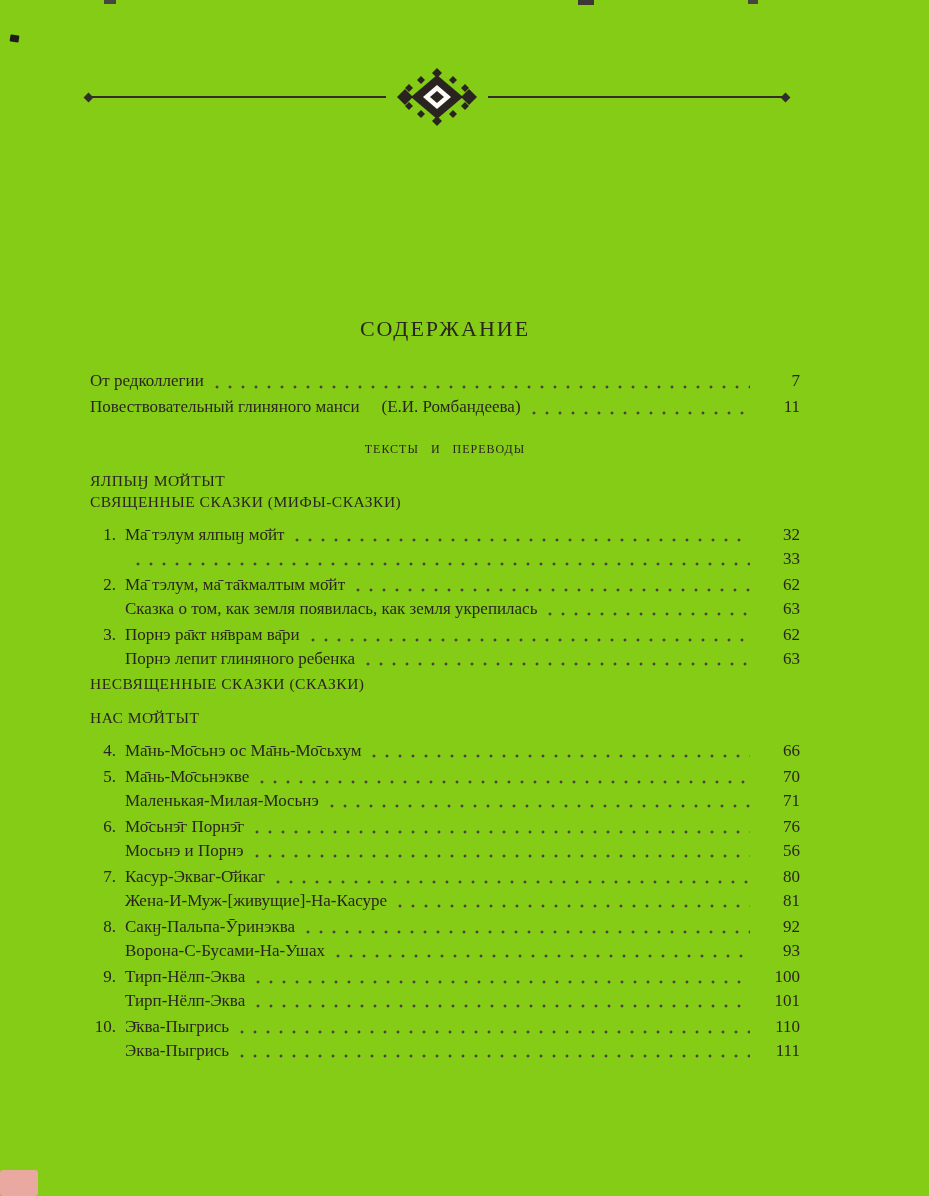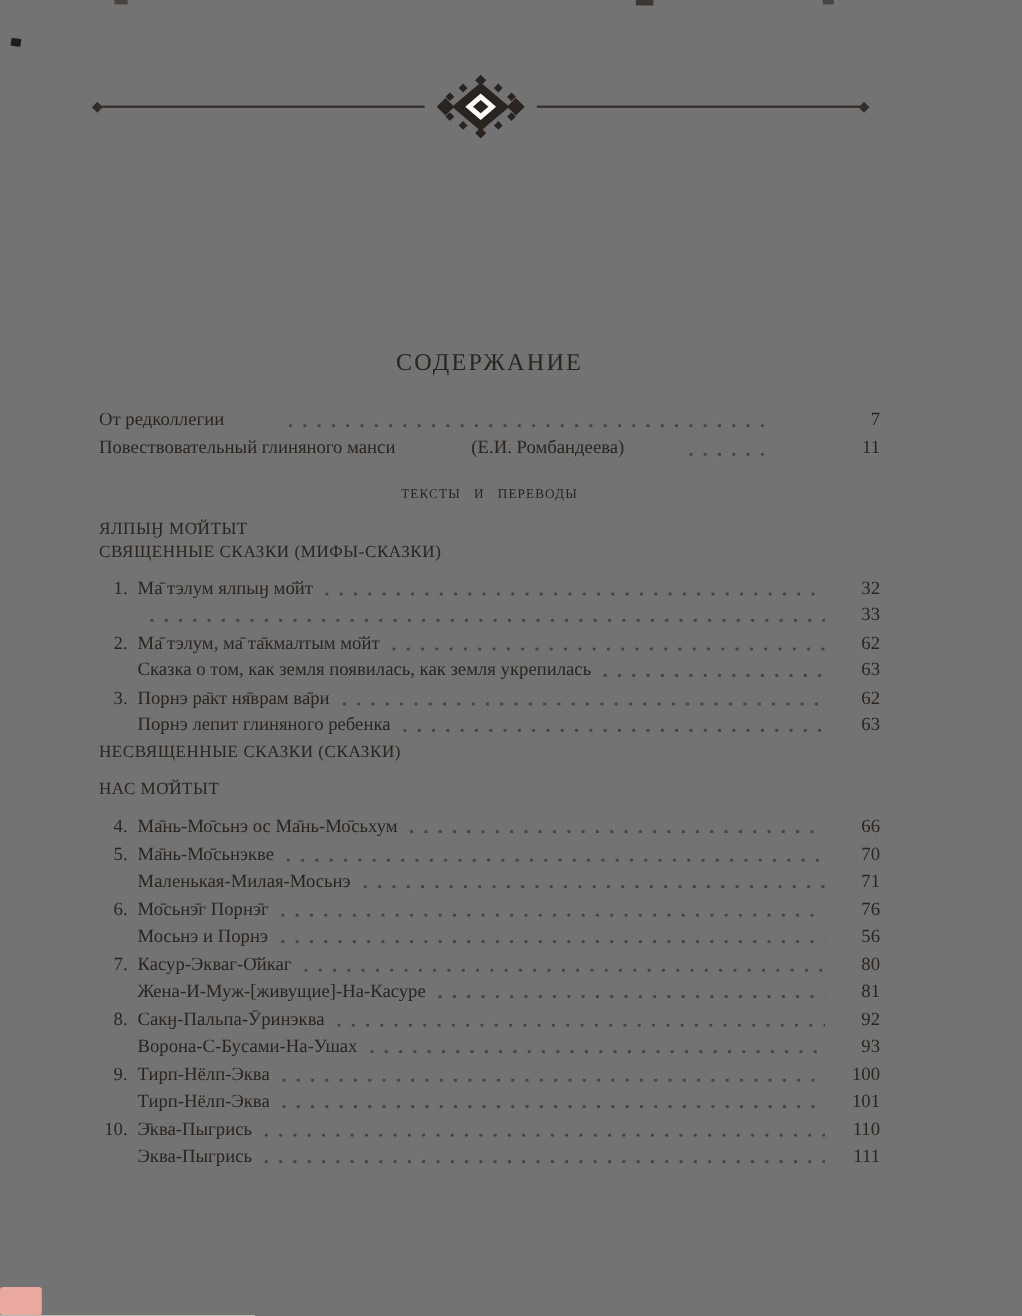--- a/index.html
+++ b/index.html
@@ -1,38 +1,38 @@
 <!DOCTYPE html>
 <html lang="ru"><head>
 <meta charset="utf-8">
 <style>
   *{margin:0;padding:0;box-sizing:border-box;}
   html,body{background:#e8e6e1;}
   .page{
     position:relative;width:929px;height:1196px;margin:0 auto;
-    background:#737373;color:#2b2520;overflow:hidden;
+    background:#84cc16;color:#2b2520;overflow:hidden;
     font-family:"Liberation Serif","DejaVu Serif",serif;
   }
   
   .artifact{position:absolute;}
   .a-speck-tl{left:10px;top:35px;width:9px;height:7px;background:#201c18;border-radius:1px;transform:rotate(8deg);}
   .a-edge-1{left:104px;top:0;width:12px;height:4px;background:#4a4440;}
   .a-edge-2{left:578px;top:0;width:16px;height:5px;background:#3c3733;}
   .a-edge-3{left:748px;top:0;width:10px;height:4px;background:#4a4440;}
   .a-corner-bl{left:0;top:1170px;width:38px;height:26px;background:#e9a9a0;border-radius:3px;}
   
   .ornament-band{position:absolute;left:85px;top:68px;width:704px;height:58px;display:flex;align-items:center;}
   .rule{flex:1 1 auto;height:2px;background:#332d29;}
   .rule-end{flex:none;width:7px;height:7px;background:#332d29;transform:rotate(45deg);}
   .rosette{flex:none;margin:0 5px;display:block;}
   
   .sheet{position:absolute;left:90px;top:316px;width:710px;}
   .title{font-size:22px;font-weight:normal;text-align:center;letter-spacing:2px;margin-bottom:26px;}
   .row{display:flex;align-items:baseline;line-height:24px;font-size:17px;white-space:nowrap;}
-  .preamble .row{line-height:26px;gap:47px;}
+  .preamble .row{line-height:26px;}
   .num{flex:none;width:26px;text-align:right;margin-right:9px;}
   .txt{flex:0 1 auto;}
   .it{margin-left:22px;}
   .it:empty{display:none;}
   .leader{
     flex:1 1 auto;height:4px;align-self:flex-end;margin:0 8px 5px 11px;min-width:12px;
     background-image:radial-gradient(circle at 2px 2px,#4a423b 1.3px,rgba(0,0,0,0) 1.7px);
     background-size:13px 4px;background-repeat:repeat-x;background-position:left center;
   }
   .pg{flex:none;width:42px;text-align:right;}

